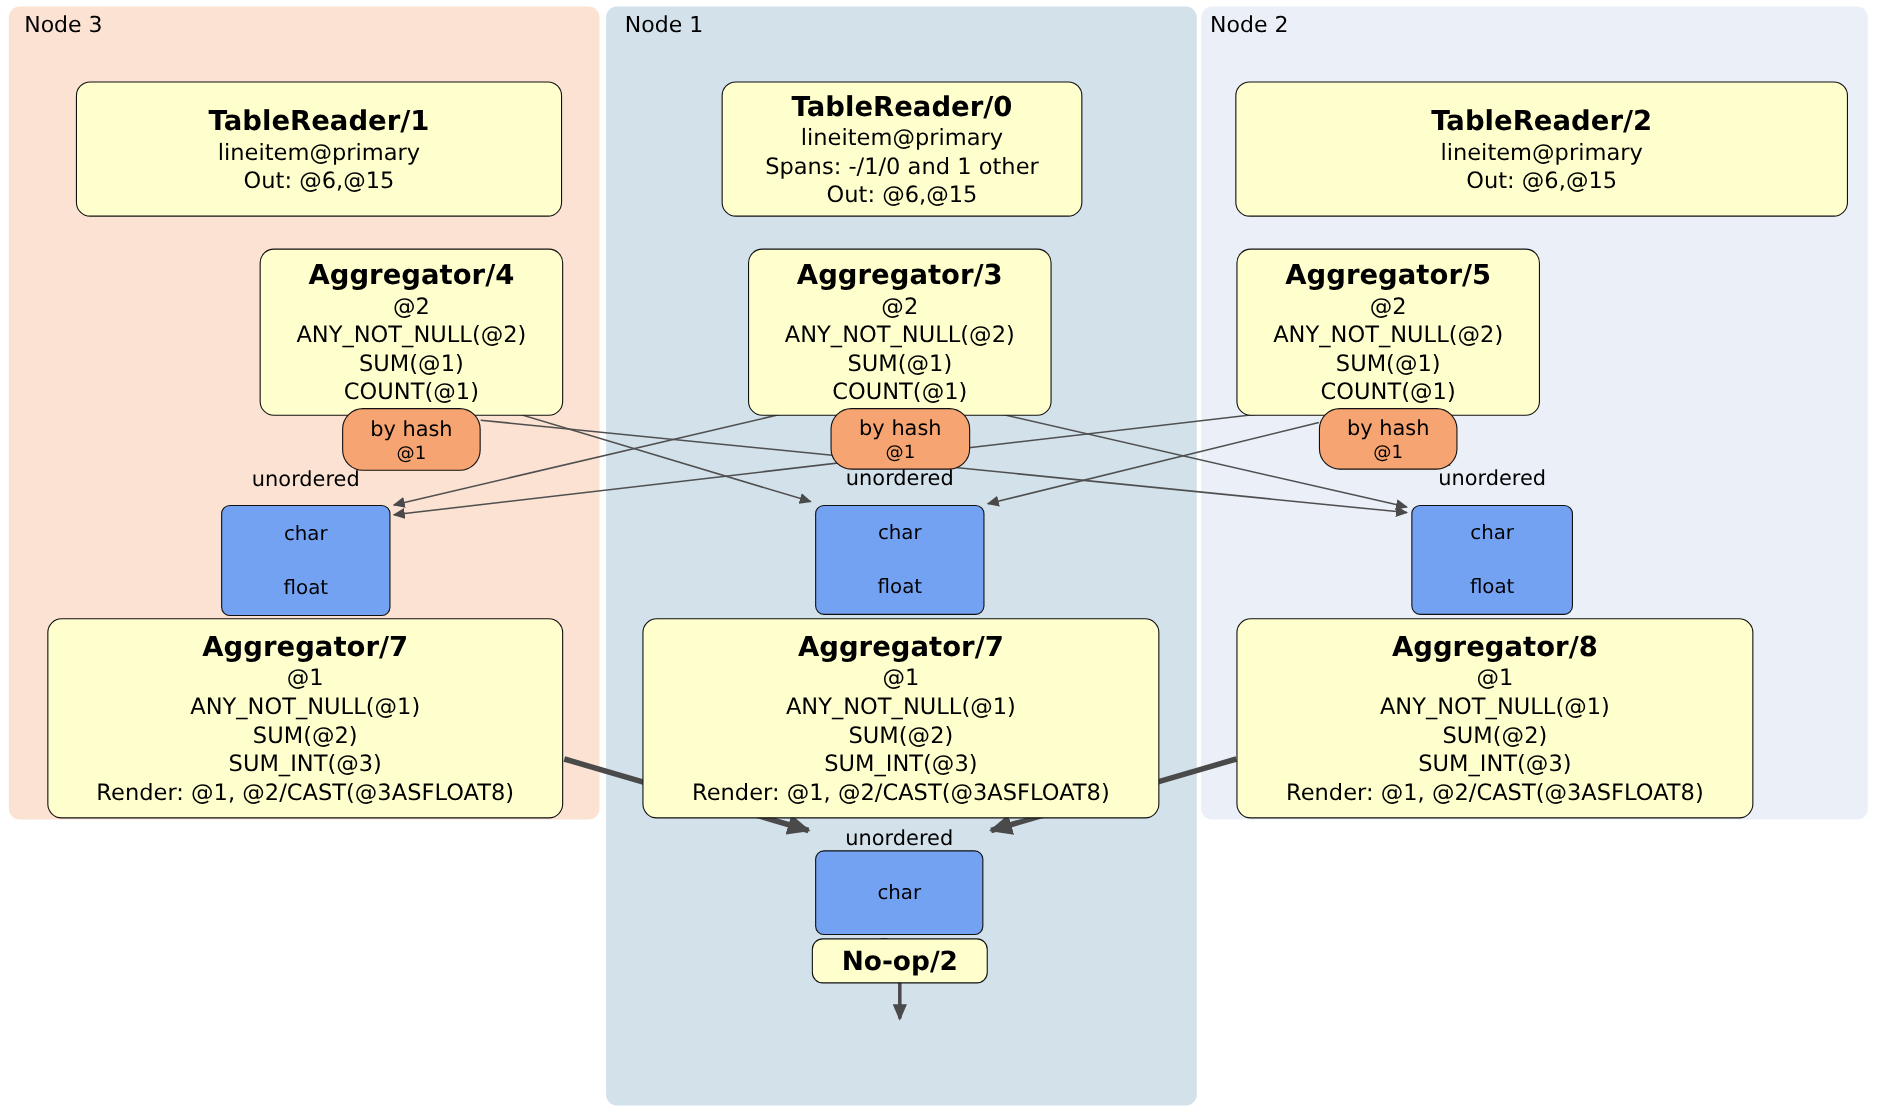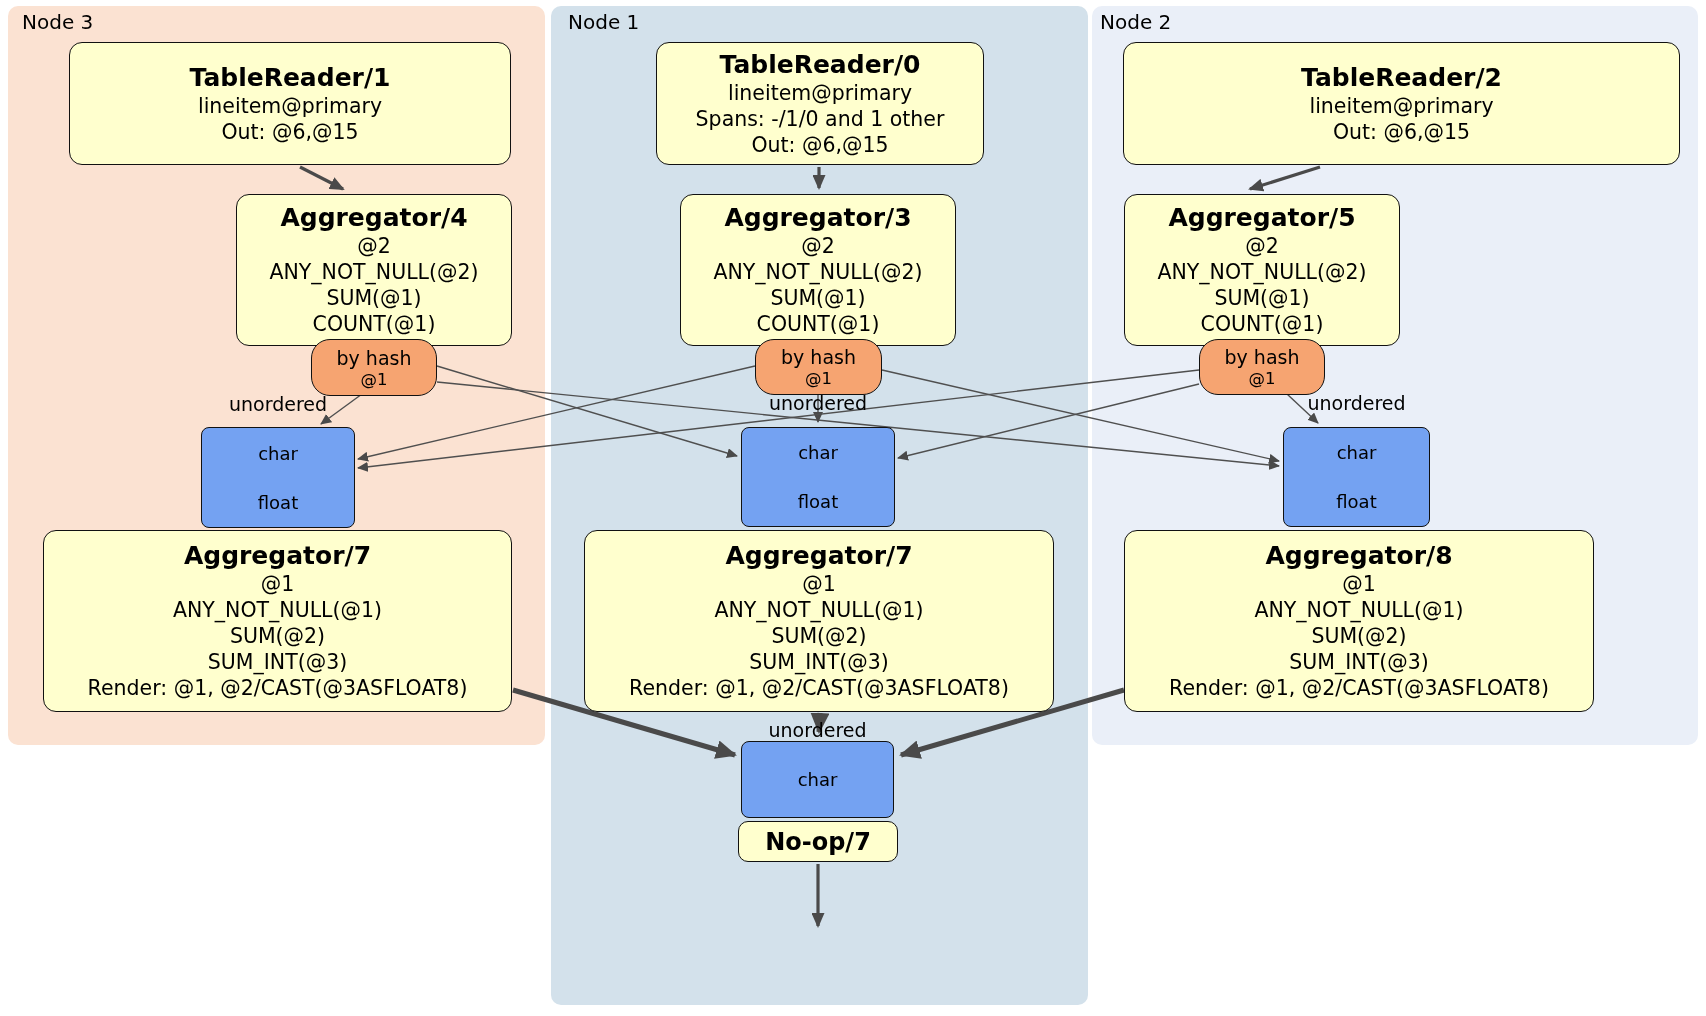--- a/index.html
+++ b/index.html
@@ -8,21 +8,21 @@
     background:var(--page_bg,#fff);
     font-family:"DejaVu Sans","Liberation Sans",sans-serif;
     color:#000;
   }
   .region{position:absolute;border-radius:10px;z-index:0;}
   .region-label{position:absolute;z-index:3;font-size:20px;line-height:24px;color:#000;}
   #edges{position:absolute;left:0;top:0;z-index:1;}
   .node-box{
     position:absolute;z-index:2;box-sizing:border-box;
     display:flex;flex-direction:column;justify-content:center;align-items:center;
-    border:1.6px solid var(--border);text-align:right;white-space:nowrap;
+    border:1.6px solid var(--border);text-align:right;white-space:nowrap;margin-top:32px;
   }
   .ybox{background:var(--box_yellow);border-radius:13px;}
   .rbox{background:var(--router_orange);border-radius:19px;}
   .sbox{background:var(--sync_blue);border-radius:8px;gap:27px;}
   .ybox .title{font-size:25px;font-weight:bold;line-height:30px;}
   .ybox .ln{font-size:20.5px;line-height:26px;}
   .rbox .title,.sbox .title{font-size:19px;font-weight:normal;line-height:23px;}
   .rbox .ln{font-size:16.5px;line-height:19px;}
   .sbox .ln{font-size:18px;line-height:22px;}
   .small-ybox .title{font-size:24px;font-weight:bold;line-height:30px;}
@@ -169,16 +169,16 @@
     <div class="ln">SUM_INT(@3)</div>
     <div class="ln">Render: @1, @2/CAST(@3ASFLOAT8)</div>
   </div>
 
   <div class="node-box sbox" style="left:741px;top:741px;width:153px;height:77px;">
     <div class="title">unordered</div>
     <div class="ln">char</div>
     <div class="ln">float</div>
   </div>
   <div class="node-box ybox small-ybox" style="left:738px;top:821px;width:160px;height:41px;border-radius:10px;">
-    <div class="title">No-op/7</div>
+    <div class="title">No-op/2</div>
   </div>
 
 </div>
 
 </body></html>

